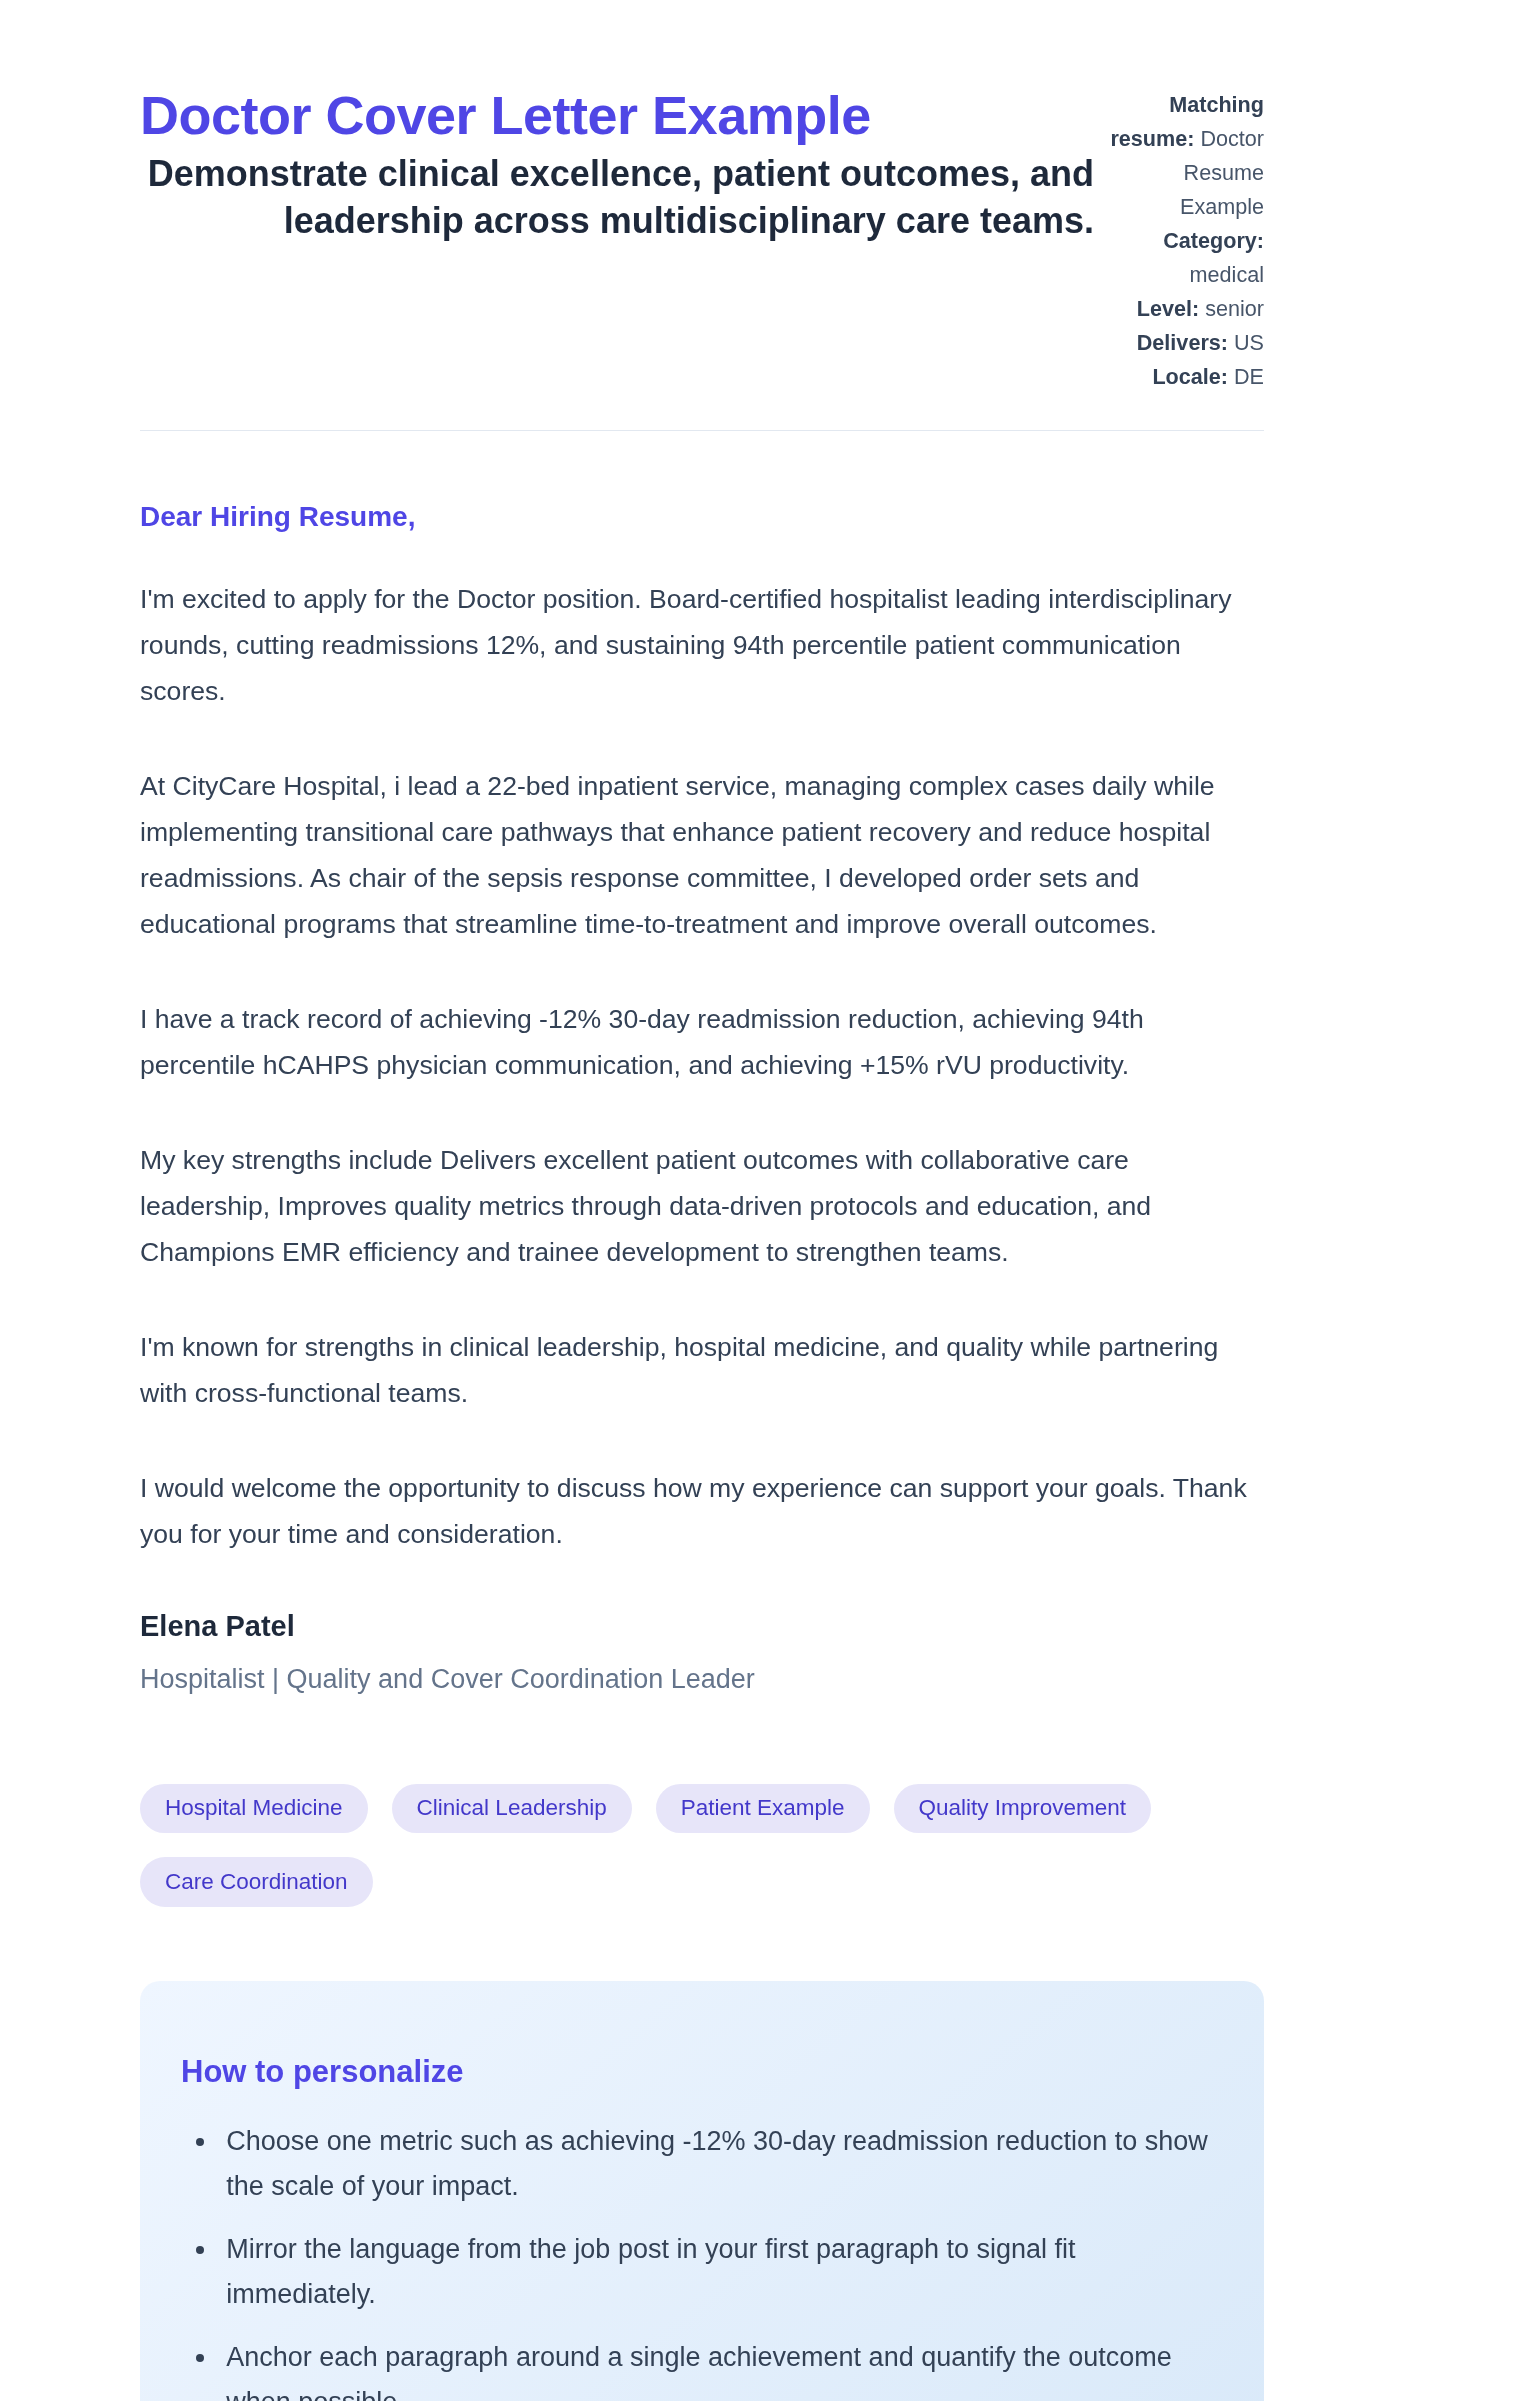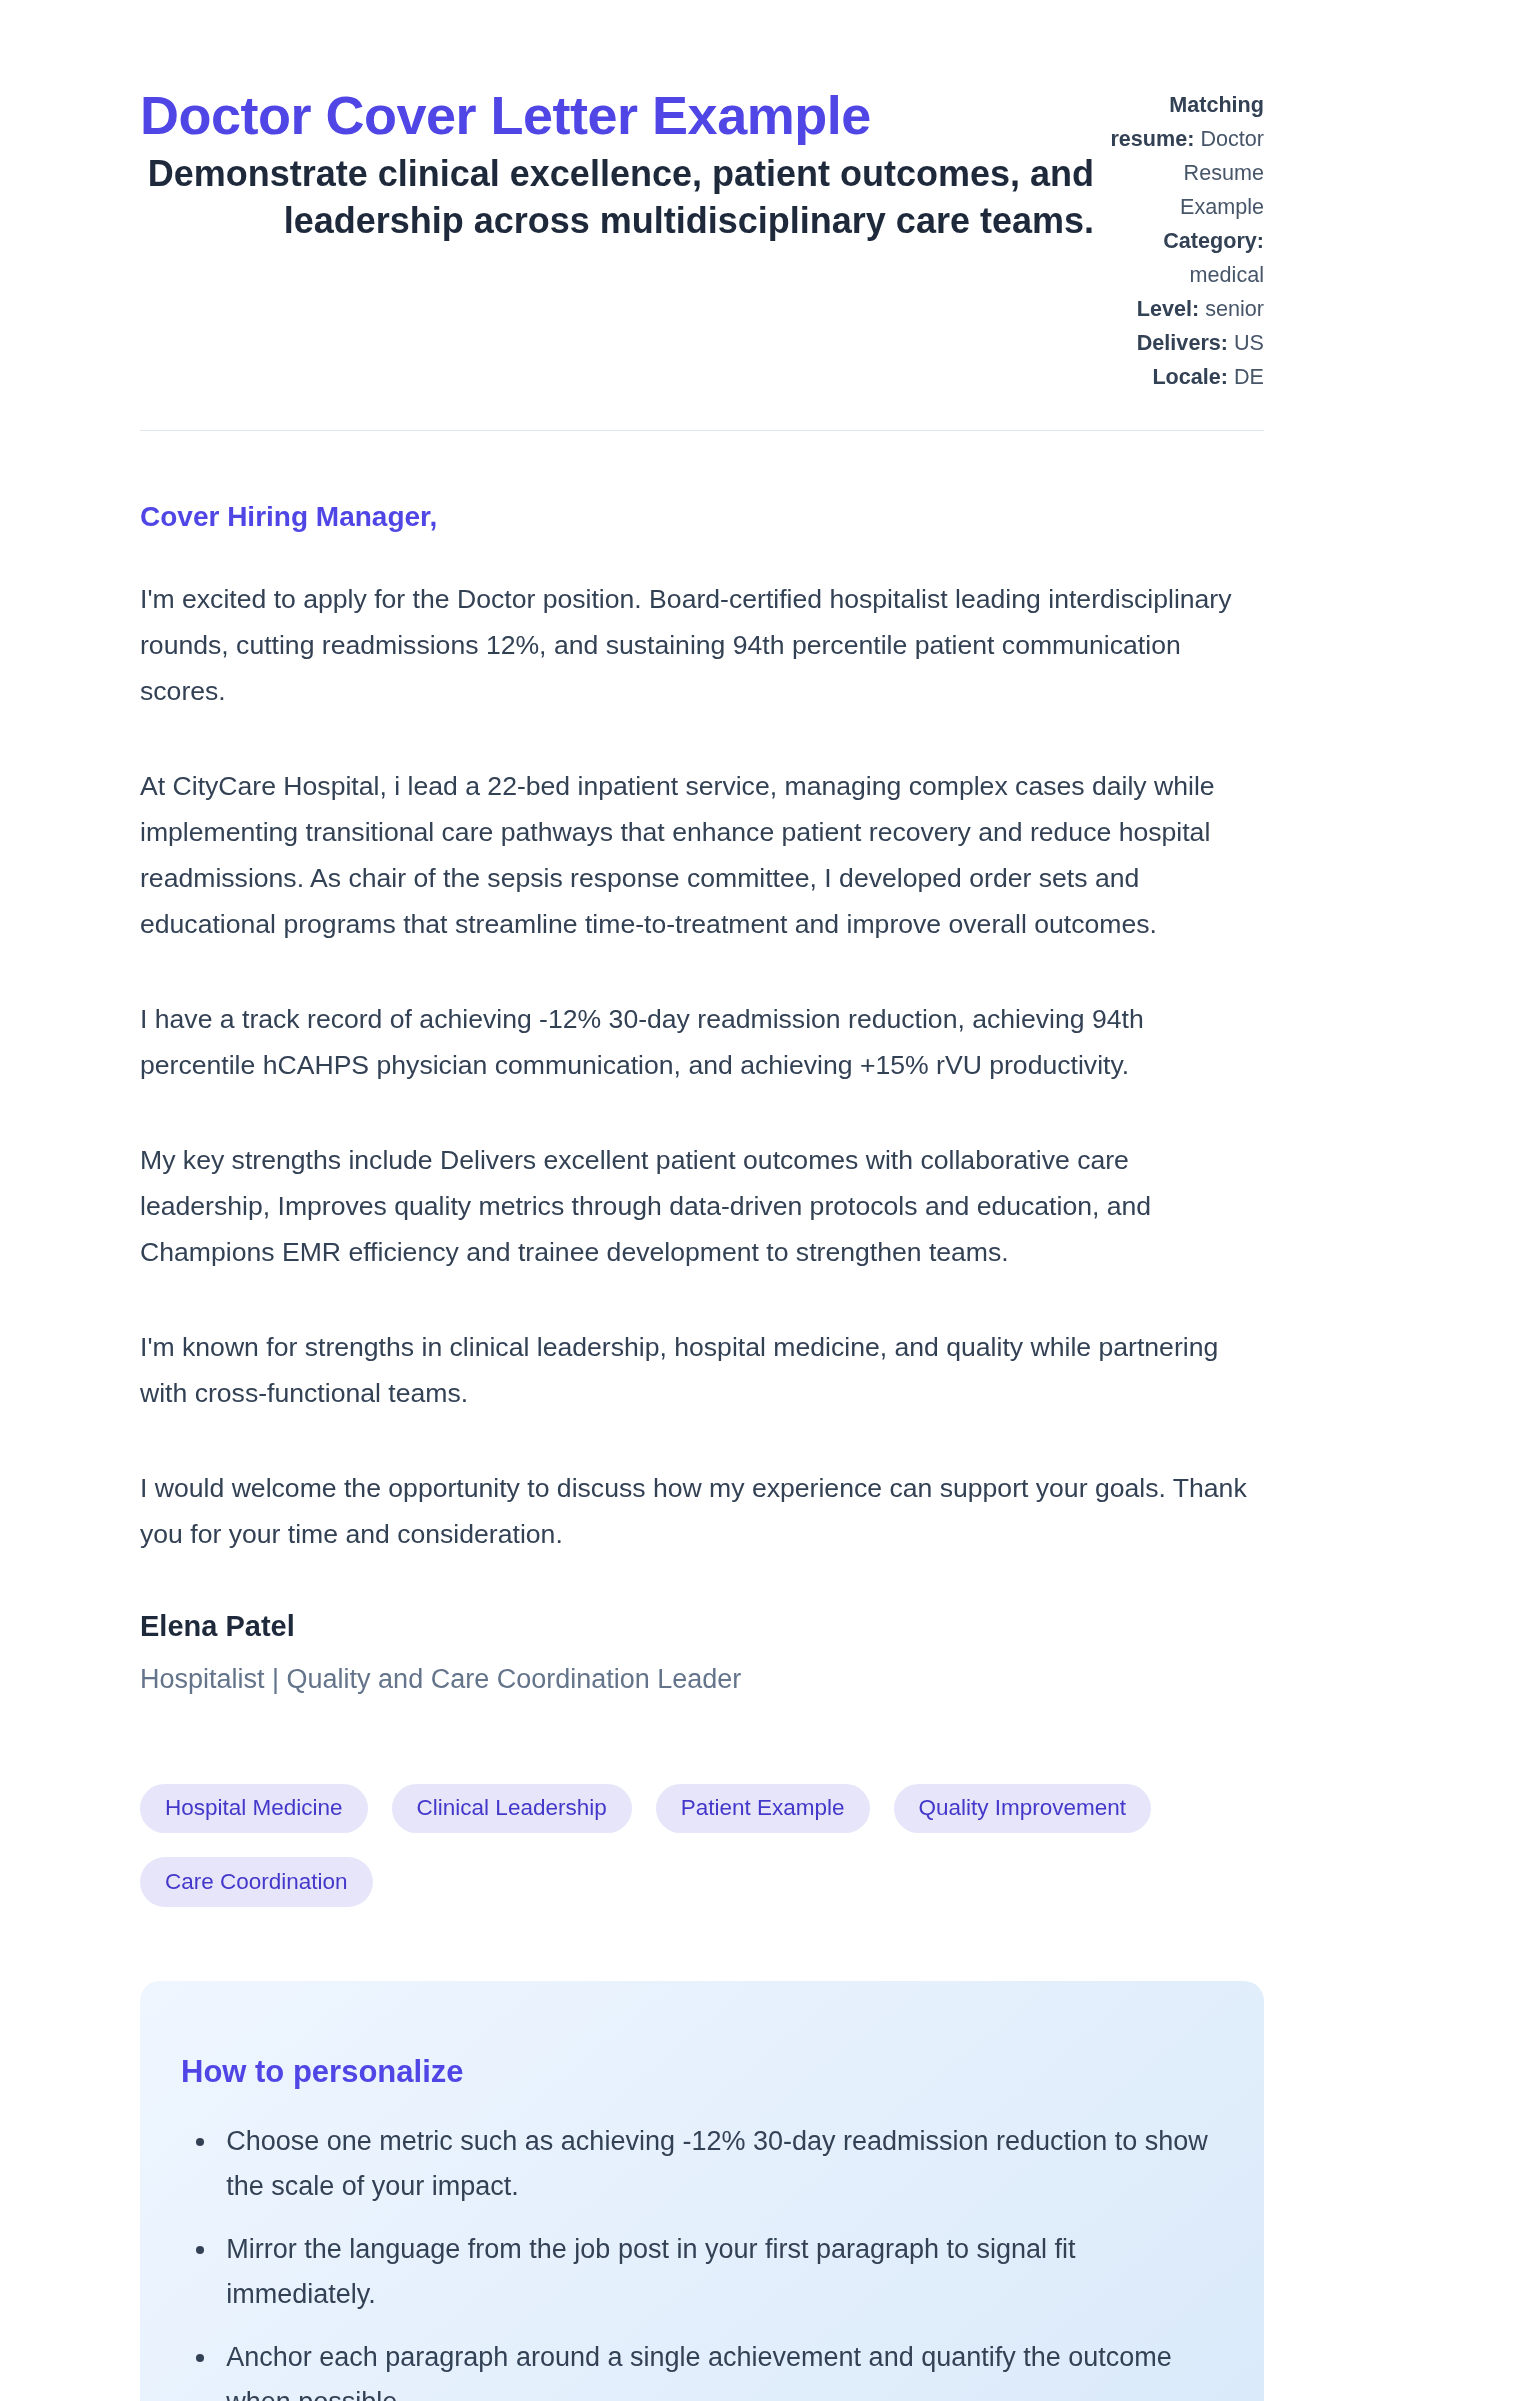--- a/index.html
+++ b/index.html
@@ -183,32 +183,32 @@
         <div class="meta-row">
           <span class="meta-label">Locale:</span>
           <span class="meta-value">DE</span>
         </div>
       </div>
     </div>
 
     <hr class="divider">
 
     <div class="letter">
-      <p class="greeting">Cover Hiring Manager,</p>
+      <p class="greeting">Dear Hiring Resume,</p>
       <div class="paragraphs">
         <p class="paragraph">I'm excited to apply for the Doctor position. Board-certified hospitalist leading interdisciplinary rounds, cutting readmissions 12%, and sustaining 94th percentile patient communication scores.</p>
         <p class="paragraph">At CityCare Hospital, i lead a 22-bed inpatient service, managing complex cases daily while implementing transitional care pathways that enhance patient recovery and reduce hospital readmissions. As chair of the sepsis response committee, I developed order sets and educational programs that streamline time-to-treatment and improve overall outcomes.</p>
         <p class="paragraph">I have a track record of achieving -12% 30-day readmission reduction, achieving 94th percentile hCAHPS physician communication, and achieving +15% rVU productivity.</p>
         <p class="paragraph">My key strengths include Delivers excellent patient outcomes with collaborative care leadership, Improves quality metrics through data-driven protocols and education, and Champions EMR efficiency and trainee development to strengthen teams.</p>
         <p class="paragraph">I'm known for strengths in clinical leadership, hospital medicine, and quality while partnering with cross-functional teams.</p>
         <p class="paragraph">I would welcome the opportunity to discuss how my experience can support your goals. Thank you for your time and consideration.</p>
       </div>
       <div class="signature">
         <p class="signature-name">Elena Patel</p>
-        <p class="signature-role">Hospitalist | Quality and Care Coordination Leader</p>
+        <p class="signature-role">Hospitalist | Quality and Cover Coordination Leader</p>
       </div>
     </div>
 
     <div class="tags">
       <span class="tag">Hospital Medicine</span>
       <span class="tag">Clinical Leadership</span>
       <span class="tag">Patient Example</span>
       <span class="tag">Quality Improvement</span>
       <span class="tag">Care Coordination</span>
     </div>

